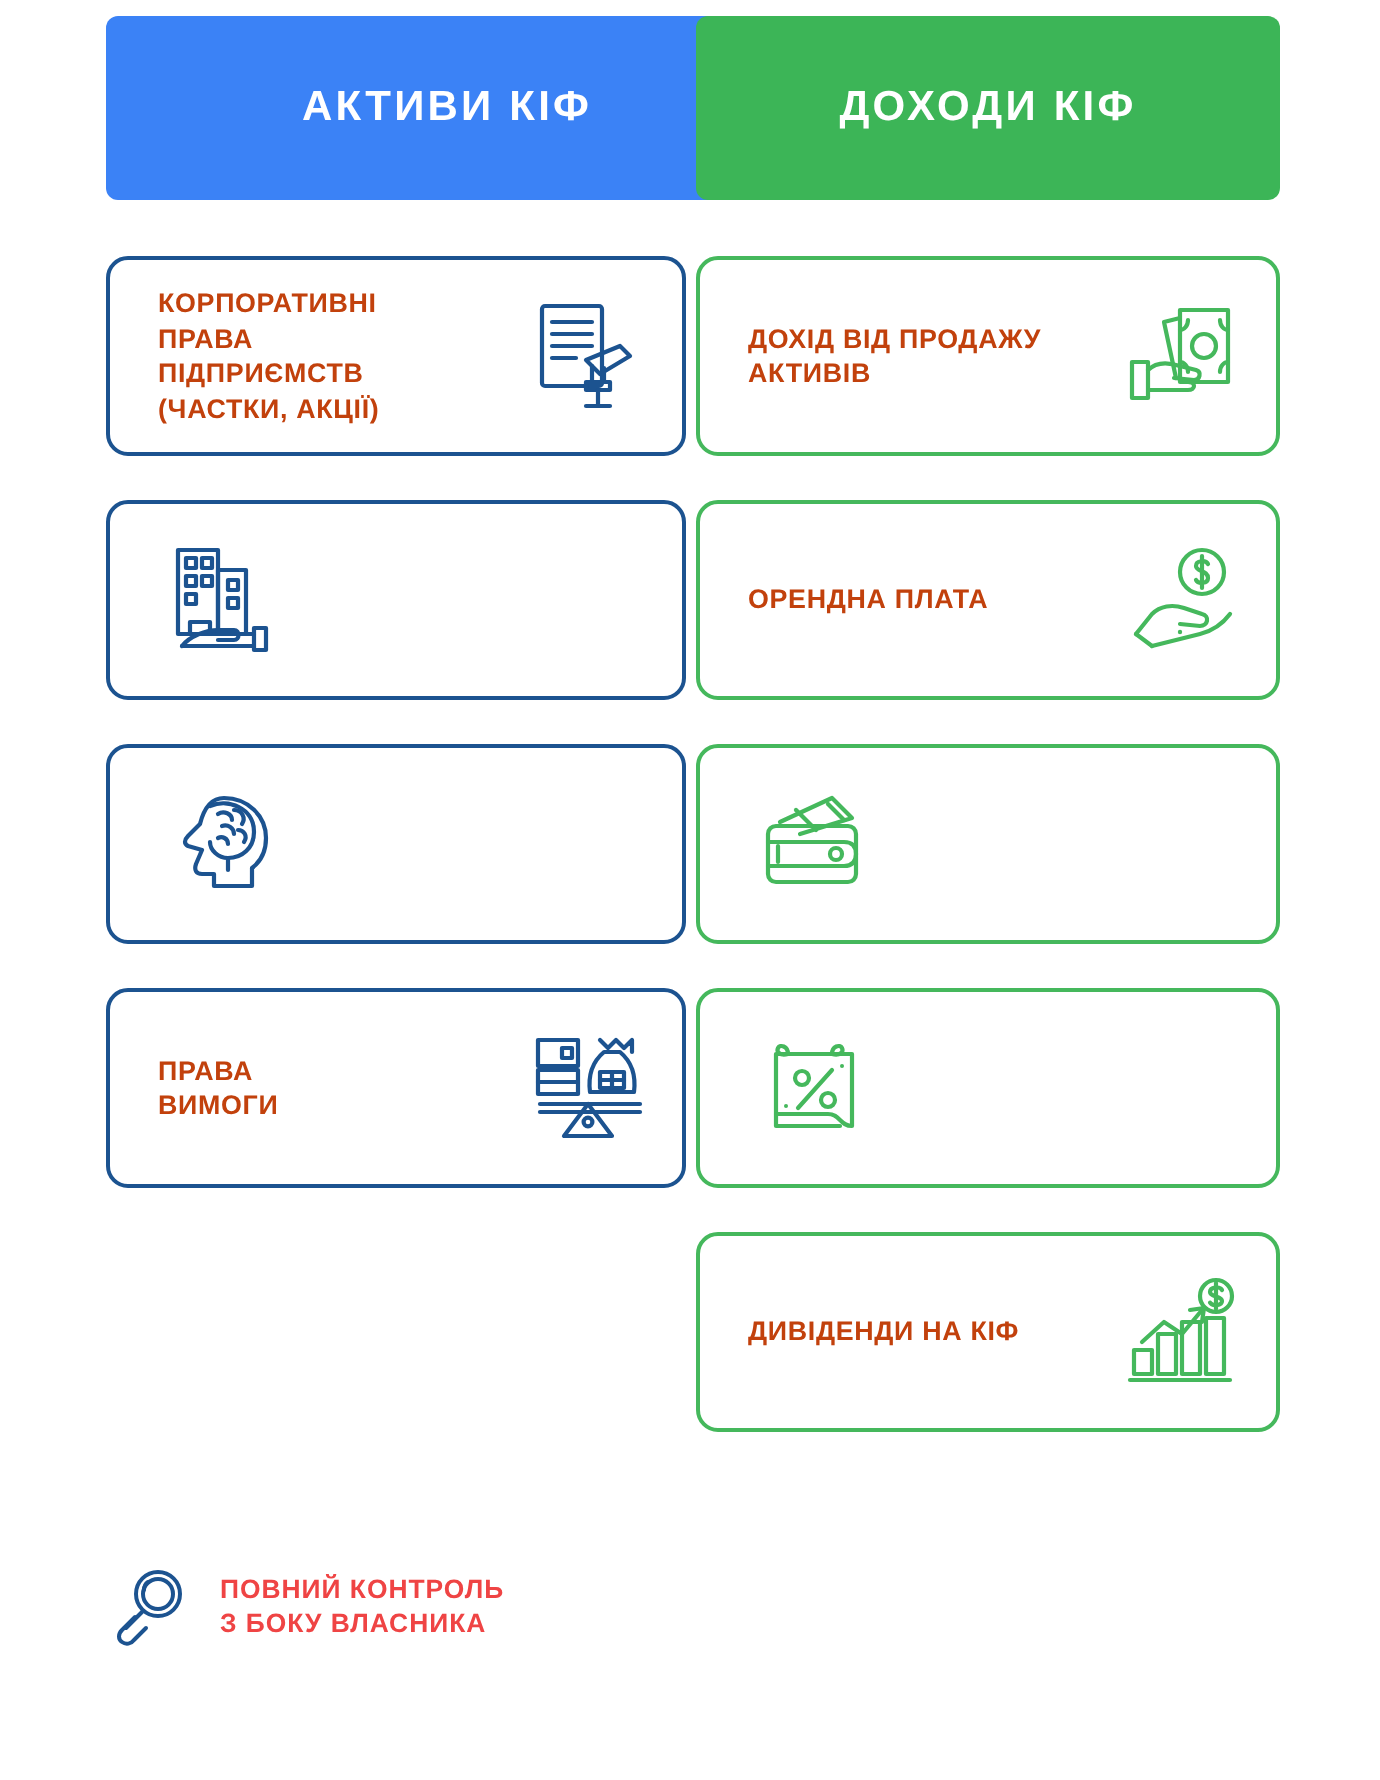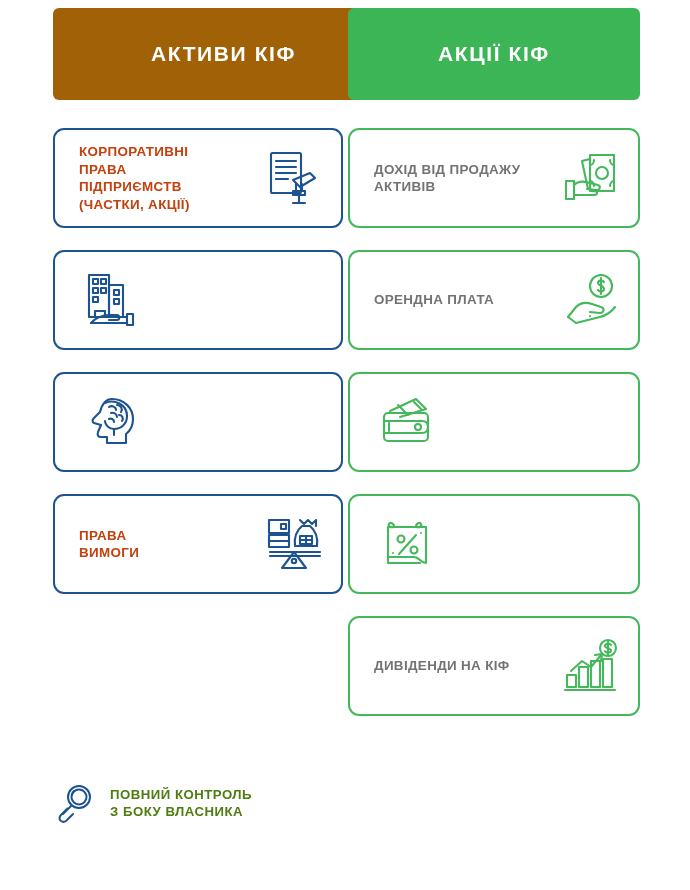--- a/index.html
+++ b/index.html
@@ -12,21 +12,21 @@
   }
   .wrap{position:relative;width:690px;height:890px;}
 
   
   .headers{position:absolute;top:8px;left:0;width:690px;height:92px;}
   .pill{
     position:absolute;top:0;height:92px;border-radius:6px;
     display:flex;align-items:center;justify-content:center;
     color:#fff;font-weight:700;font-size:21px;letter-spacing:1.6px;
   }
-  .pill.assets{left:53px;width:341px;background:#a16207;}
+  .pill.assets{left:53px;width:341px;background:#3b82f6;}
   .pill.income{left:348px;width:292px;background:#3CB557;}
 
   
   .col{position:absolute;top:128px;width:290px;}
   .col.left{left:53px;}
   .col.right{left:348px;width:292px;}
 
   .card{
     position:relative;
     box-sizing:border-box;
@@ -43,51 +43,51 @@
   .card-label{
     flex:1 1 auto;
     font-weight:700;
     font-size:13.4px;
     line-height:17.5px;
     letter-spacing:0.35px;
     text-transform:uppercase;
     white-space:pre-line;
   }
   .card.blue .card-label{color:#c2410c;}
-  .card.green .card-label{color:#737373;}
+  .card.green .card-label{color:#c2410c;}
 
   .card-icon{
     flex:0 0 auto;
     width:66px;height:66px;
     display:flex;align-items:center;justify-content:center;
   }
   .card-icon svg{display:block;}
 
   
   .footer{position:absolute;left:0;top:772px;width:690px;height:118px;}
   .foot-list{position:absolute;left:52px;top:8px;width:330px;}
   .foot-row{display:flex;align-items:center;margin-bottom:10px;height:46px;}
   .foot-icon{flex:0 0 auto;width:46px;height:46px;display:flex;align-items:center;justify-content:center;}
   .foot-text{
     margin-left:12px;
-    color:#4d7c0f;font-weight:700;font-size:13.2px;line-height:17px;
+    color:#ef4444;font-weight:700;font-size:13.2px;line-height:17px;
     letter-spacing:0.5px;text-transform:uppercase;white-space:pre-line;
   }
 </style>
 </head>
 <body>
 
 <div class="wrap">
 
   <div class="headers">
     <div class="pill assets">
       <span>АКТИВИ КІФ</span>
     </div>
     <div class="pill income">
-      <span>АКЦІЇ КІФ</span>
+      <span>ДОХОДИ КІФ</span>
     </div>
   </div>
 
   <div class="col left">
 
     <div class="card blue">
       <div class="card-label">КОРПОРАТИВНІ
 ПРАВА
 ПІДПРИЄМСТВ
 (ЧАСТКИ, АКЦІЇ)</div>

